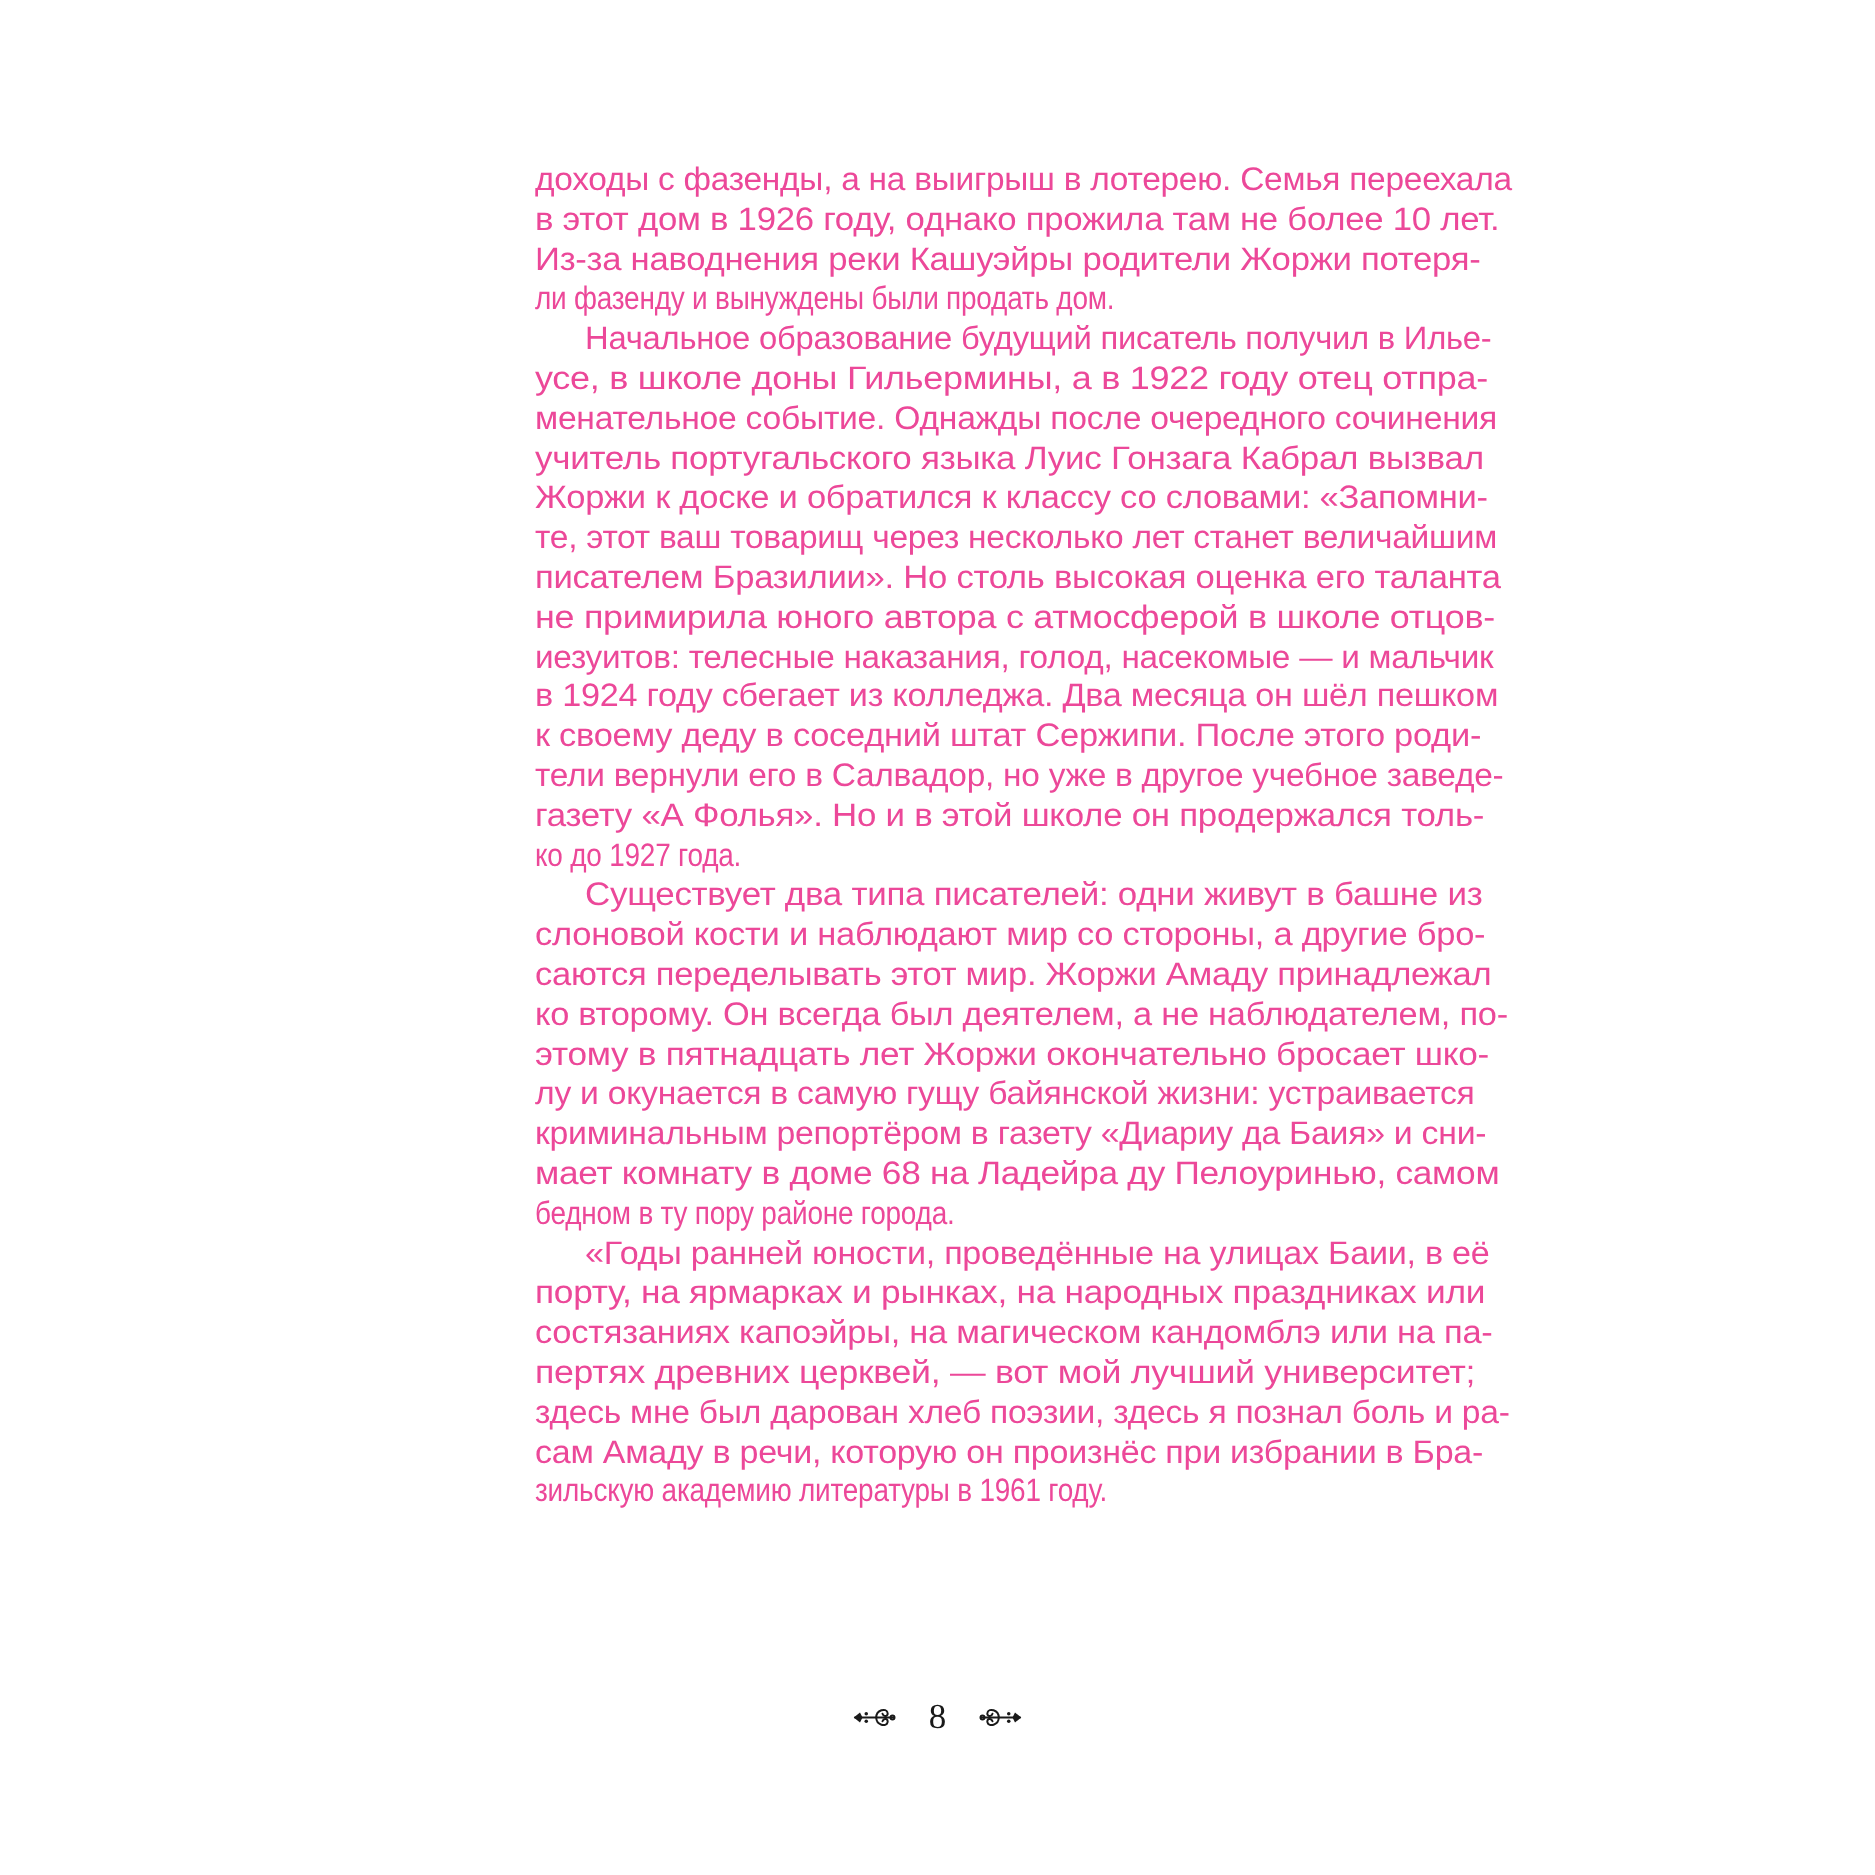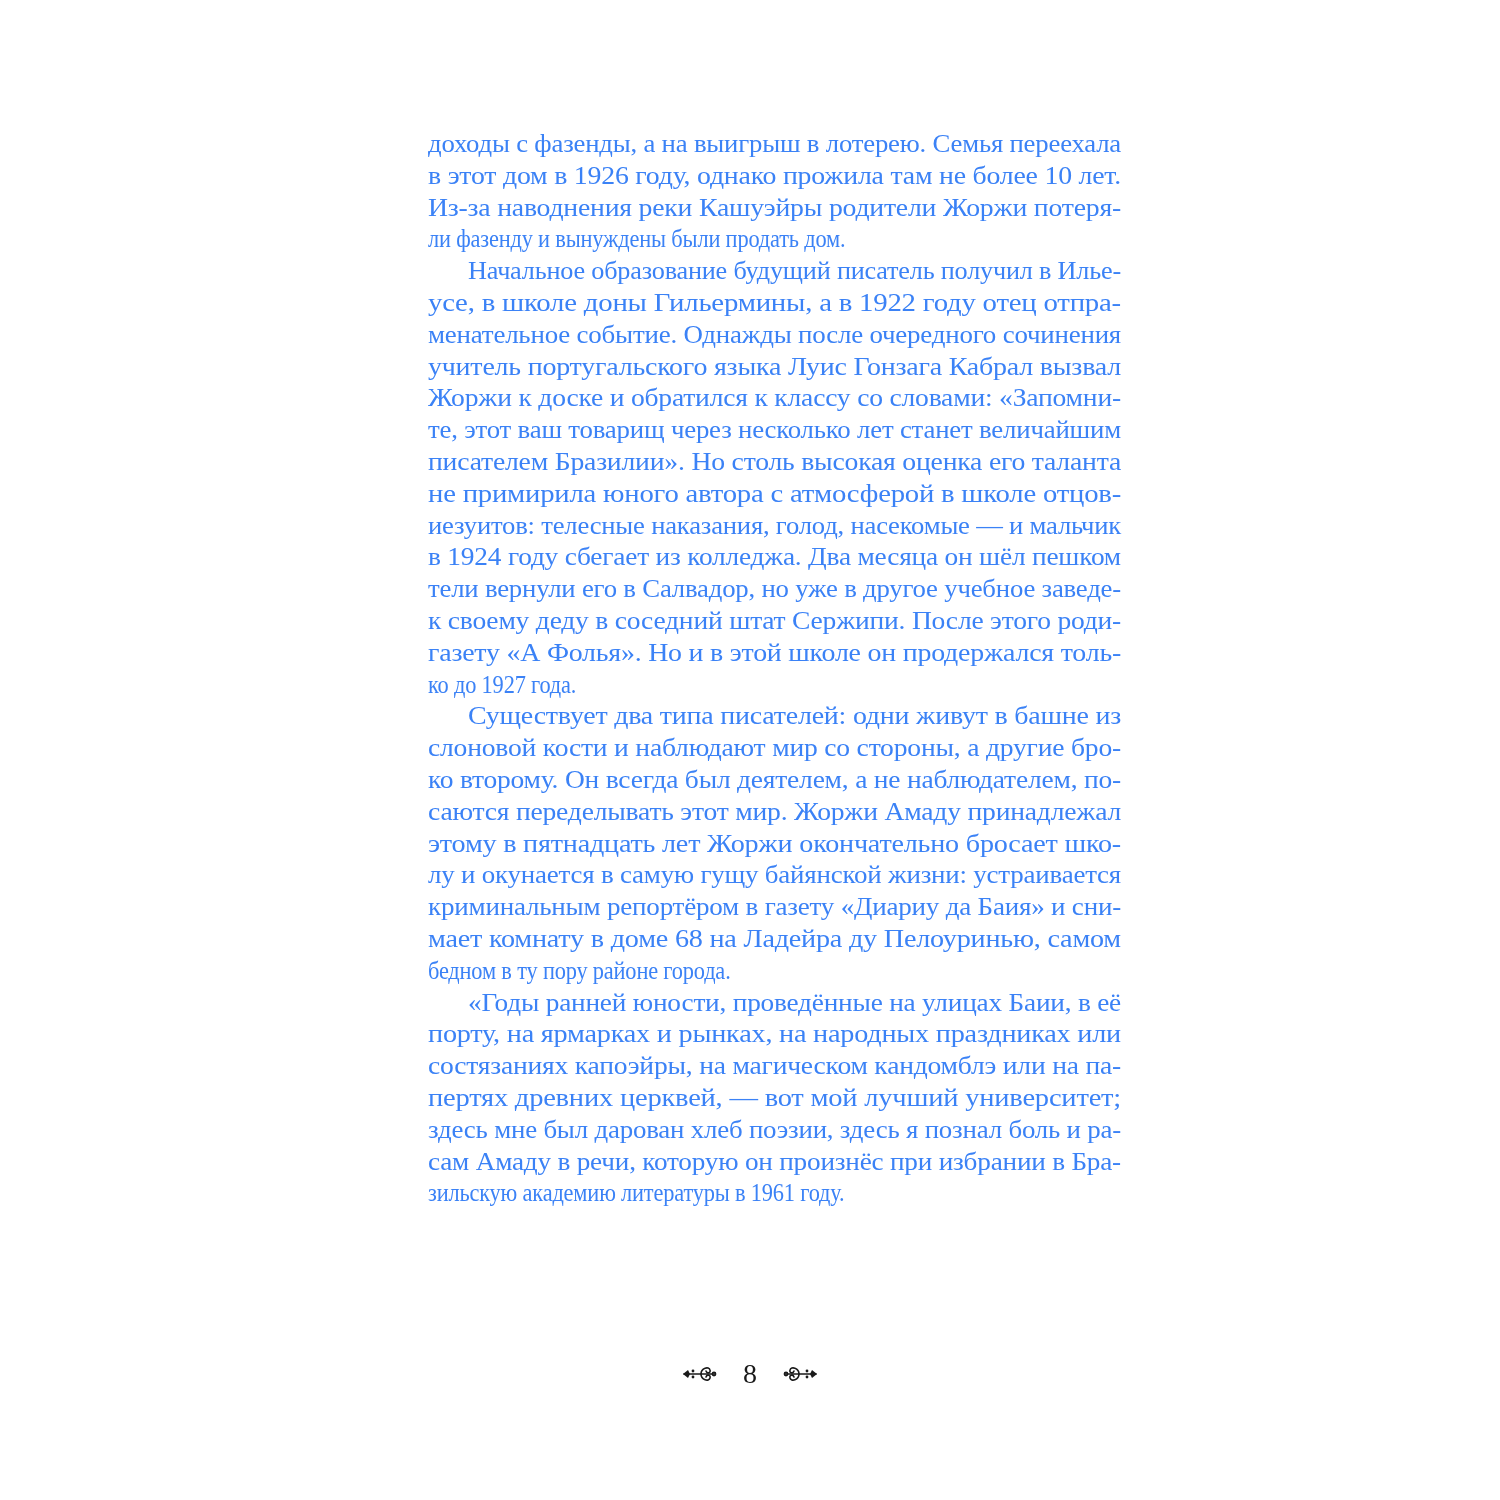--- a/index.html
+++ b/index.html
@@ -18,22 +18,22 @@
     left: 0; top: 0;
     width: 1500px;
     height: 1500px;
     background: #ffffff;
   }
   .text-block {
     position: absolute;
     left: 428px;
     top: 128px;
     width: 693px;
-    font-family: Liberation Serif, serif;
-    color: #3b82f6;
+    font-family: Liberation Sans, sans-serif;
+    color: #ec4899;
   }
   .line {
     height: 31.8px;
     line-height: 31.8px;
     white-space: nowrap;
     font-size: 26px;
     position: relative;
   }
   .line .txt {
     display: inline-block;
@@ -79,30 +79,30 @@
         <div class="line first"><span class="txt" style="transform: scaleX(1.0089);">Начальное образование будущий писатель получил в Илье-</span></div>
         <div class="line"><span class="txt" style="transform: scaleX(1.1081);">усе, в школе доны Гильермины, а в 1922 году отец отпра-</span></div>
         <div class="line"><span class="txt" style="transform: scaleX(1.0357);">менательное событие. Однажды после очередного сочинения</span></div>
         <div class="line"><span class="txt" style="transform: scaleX(1.0757);">учитель португальского языка Луис Гонзага Кабрал вызвал</span></div>
         <div class="line"><span class="txt" style="transform: scaleX(1.0617);">Жоржи к доске и обратился к классу со словами: «Запомни-</span></div>
         <div class="line"><span class="txt" style="transform: scaleX(1.0322);">те, этот ваш товарищ через несколько лет станет величайшим</span></div>
         <div class="line"><span class="txt" style="transform: scaleX(1.0656);">писателем Бразилии». Но столь высокая оценка его таланта</span></div>
         <div class="line"><span class="txt" style="transform: scaleX(1.1048);">не примирила юного автора с атмосферой в школе отцов-</span></div>
         <div class="line"><span class="txt" style="transform: scaleX(1.0253);">иезуитов: телесные наказания, голод, насекомые — и мальчик</span></div>
         <div class="line"><span class="txt" style="transform: scaleX(1.0527);">в 1924 году сбегает из колледжа. Два месяца он шёл пешком</span></div>
+        <div class="line"><span class="txt" style="transform: scaleX(1.0595);">к своему деду в соседний штат Сержипи. После этого роди-</span></div>
         <div class="line"><span class="txt" style="transform: scaleX(1.0294);">тели вернули его в Салвадор, но уже в другое учебное заведе-</span></div>
-        <div class="line"><span class="txt" style="transform: scaleX(1.0595);">к своему деду в соседний штат Сержипи. После этого роди-</span></div>
         <div class="line"><span class="txt" style="transform: scaleX(1.0729);">газету «А Фолья». Но и в этой школе он продержался толь-</span></div>
         <div class="line"><span class="txt" style="transform: scaleX(0.86);">ко до 1927 года.</span></div>
       </div>
       <div>
         <div class="line first"><span class="txt" style="transform: scaleX(1.0748);">Существует два типа писателей: одни живут в башне из</span></div>
         <div class="line"><span class="txt" style="transform: scaleX(1.062);">слоновой кости и наблюдают мир со стороны, а другие бро-</span></div>
+        <div class="line"><span class="txt" style="transform: scaleX(1.0622);">саются переделывать этот мир. Жоржи Амаду принадлежал</span></div>
         <div class="line"><span class="txt" style="transform: scaleX(1.058);">ко второму. Он всегда был деятелем, а не наблюдателем, по-</span></div>
-        <div class="line"><span class="txt" style="transform: scaleX(1.0622);">саются переделывать этот мир. Жоржи Амаду принадлежал</span></div>
         <div class="line"><span class="txt" style="transform: scaleX(1.0832);">этому в пятнадцать лет Жоржи окончательно бросает шко-</span></div>
         <div class="line"><span class="txt" style="transform: scaleX(1.0366);">лу и окунается в самую гущу байянской жизни: устраивается</span></div>
         <div class="line"><span class="txt" style="transform: scaleX(1.0397);">криминальным репортёром в газету «Диариу да Баия» и сни-</span></div>
         <div class="line"><span class="txt" style="transform: scaleX(1.084);">мает комнату в доме 68 на Ладейра ду Пелоуринью, самом</span></div>
         <div class="line"><span class="txt" style="transform: scaleX(0.86);">бедном в ту пору районе города.</span></div>
       </div>
       <div>
         <div class="line first"><span class="txt" style="transform: scaleX(1.0501);">«Годы ранней юности, проведённые на улицах Баии, в её</span></div>
         <div class="line"><span class="txt" style="transform: scaleX(1.0856);">порту, на ярмарках и рынках, на народных праздниках или</span></div>
         <div class="line"><span class="txt" style="transform: scaleX(1.0609);">состязаниях капоэйры, на магическом кандомблэ или на па-</span></div>

